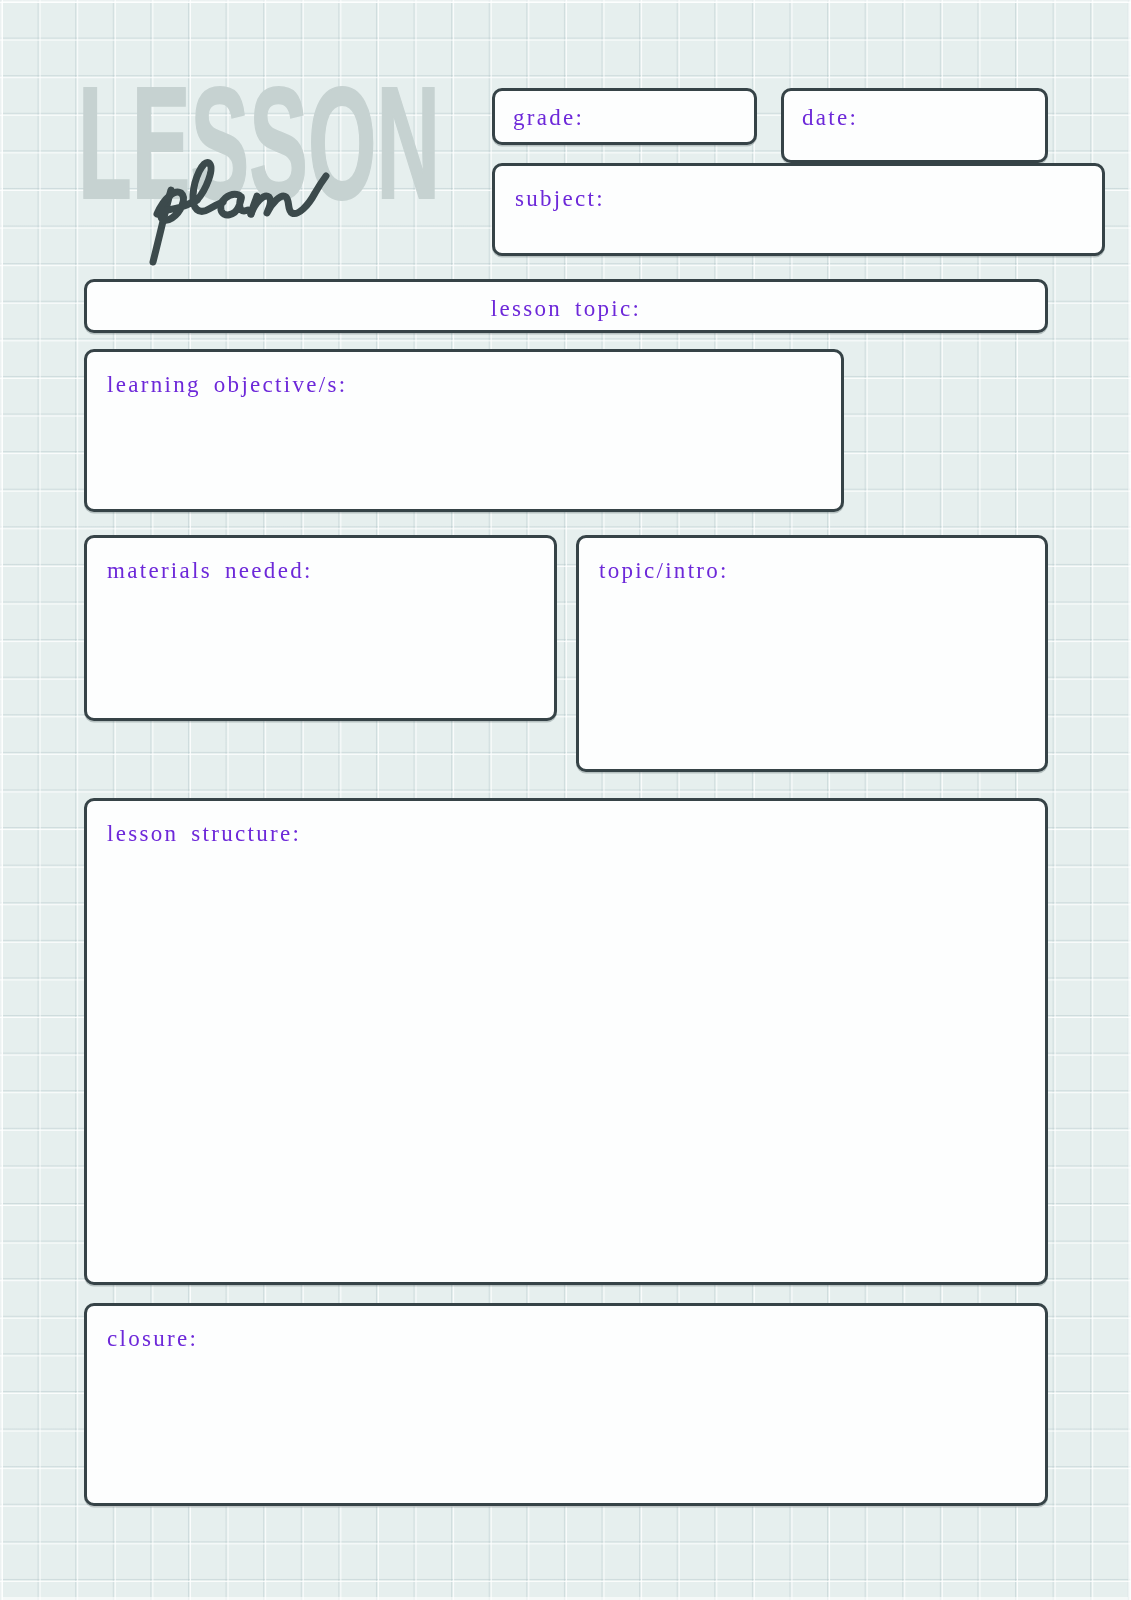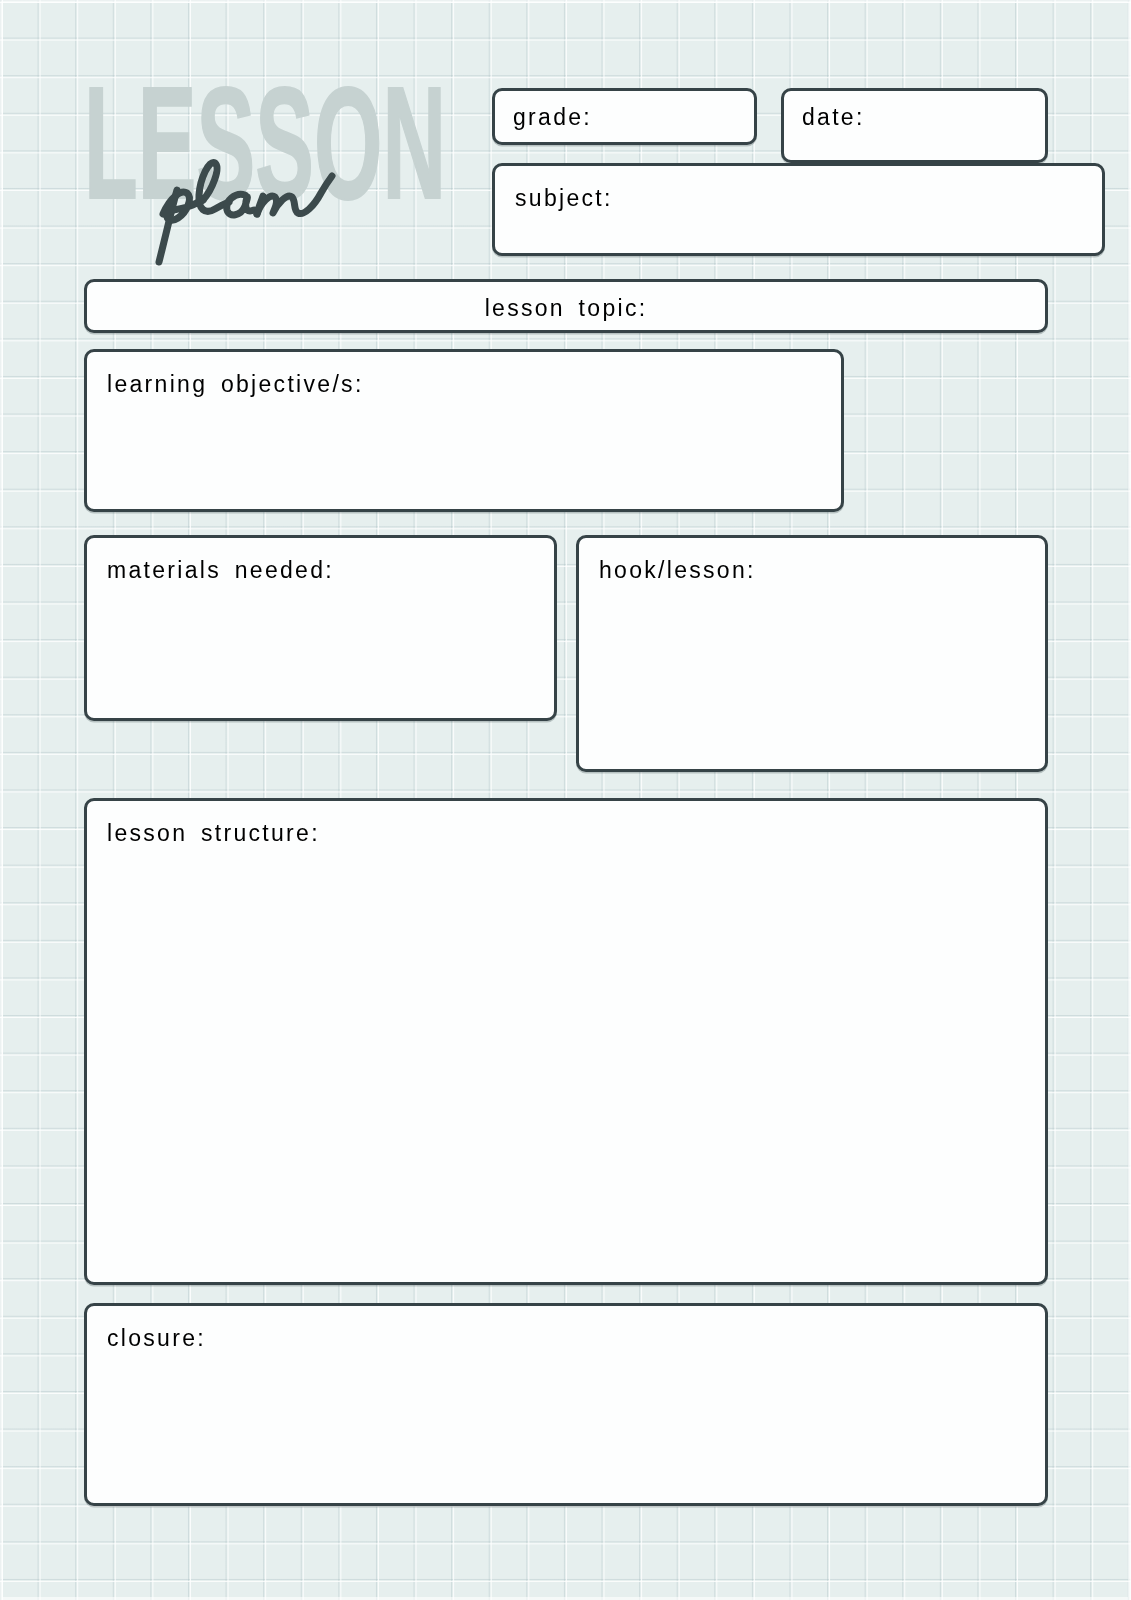--- a/index.html
+++ b/index.html
@@ -24,35 +24,36 @@
   .box{
     position:absolute;
     background:#fdfefe;
     border:3.5px solid #364347;
     border-radius:10px;
     box-sizing:border-box;
     box-shadow:0 1.5px 0 rgba(40,55,60,.25);
   }
   .box .label{
     display:block;
-    color:#000000;
+    color:#6d28d9;
     font-size:23px;
     letter-spacing:2.3px;
     word-spacing:5px;
     font-weight:400;
     line-height:1.2;
+    font-family:Liberation Serif, serif;
   }
   .pad-s{padding:13px 18px;}
   .pad-m{padding:19px 20px;}
   .fill-area{
     position:absolute;inset:0;
     border-radius:7px;
     background:transparent;
   }
-  .title-wrap{position:absolute;left:83px;top:80px;width:380px;height:190px;}
+  .title-wrap{position:absolute;left:77px;top:80px;width:380px;height:190px;}
   .title-main{position:absolute;left:0;top:0;}
   .title-script{position:absolute;left:67px;top:72px;z-index:2;}
   .sr-hidden{position:absolute;width:1px;height:1px;overflow:hidden;clip:rect(0 0 0 0);white-space:nowrap;}
 </style>
 </head>
 <body>
 
 <div class="page">
 
   <div class="title-wrap">
@@ -104,21 +105,21 @@
     <span class="label">learning objective/s:</span>
     <div class="fill-area"></div>
   </div>
 
   <div class="box pad-m" style="left:84px;top:535px;width:473px;height:186px;">
     <span class="label">materials needed:</span>
     <div class="fill-area"></div>
   </div>
 
   <div class="box pad-m" style="left:576px;top:535px;width:472px;height:237px;">
-    <span class="label">hook/lesson:</span>
+    <span class="label">topic/intro:</span>
     <div class="fill-area"></div>
   </div>
 
   <div class="box pad-m" style="left:84px;top:798px;width:964px;height:487px;">
     <span class="label">lesson structure:</span>
     <div class="fill-area"></div>
   </div>
 
   <div class="box pad-m" style="left:84px;top:1303px;width:964px;height:203px;">
     <span class="label">closure:</span>

